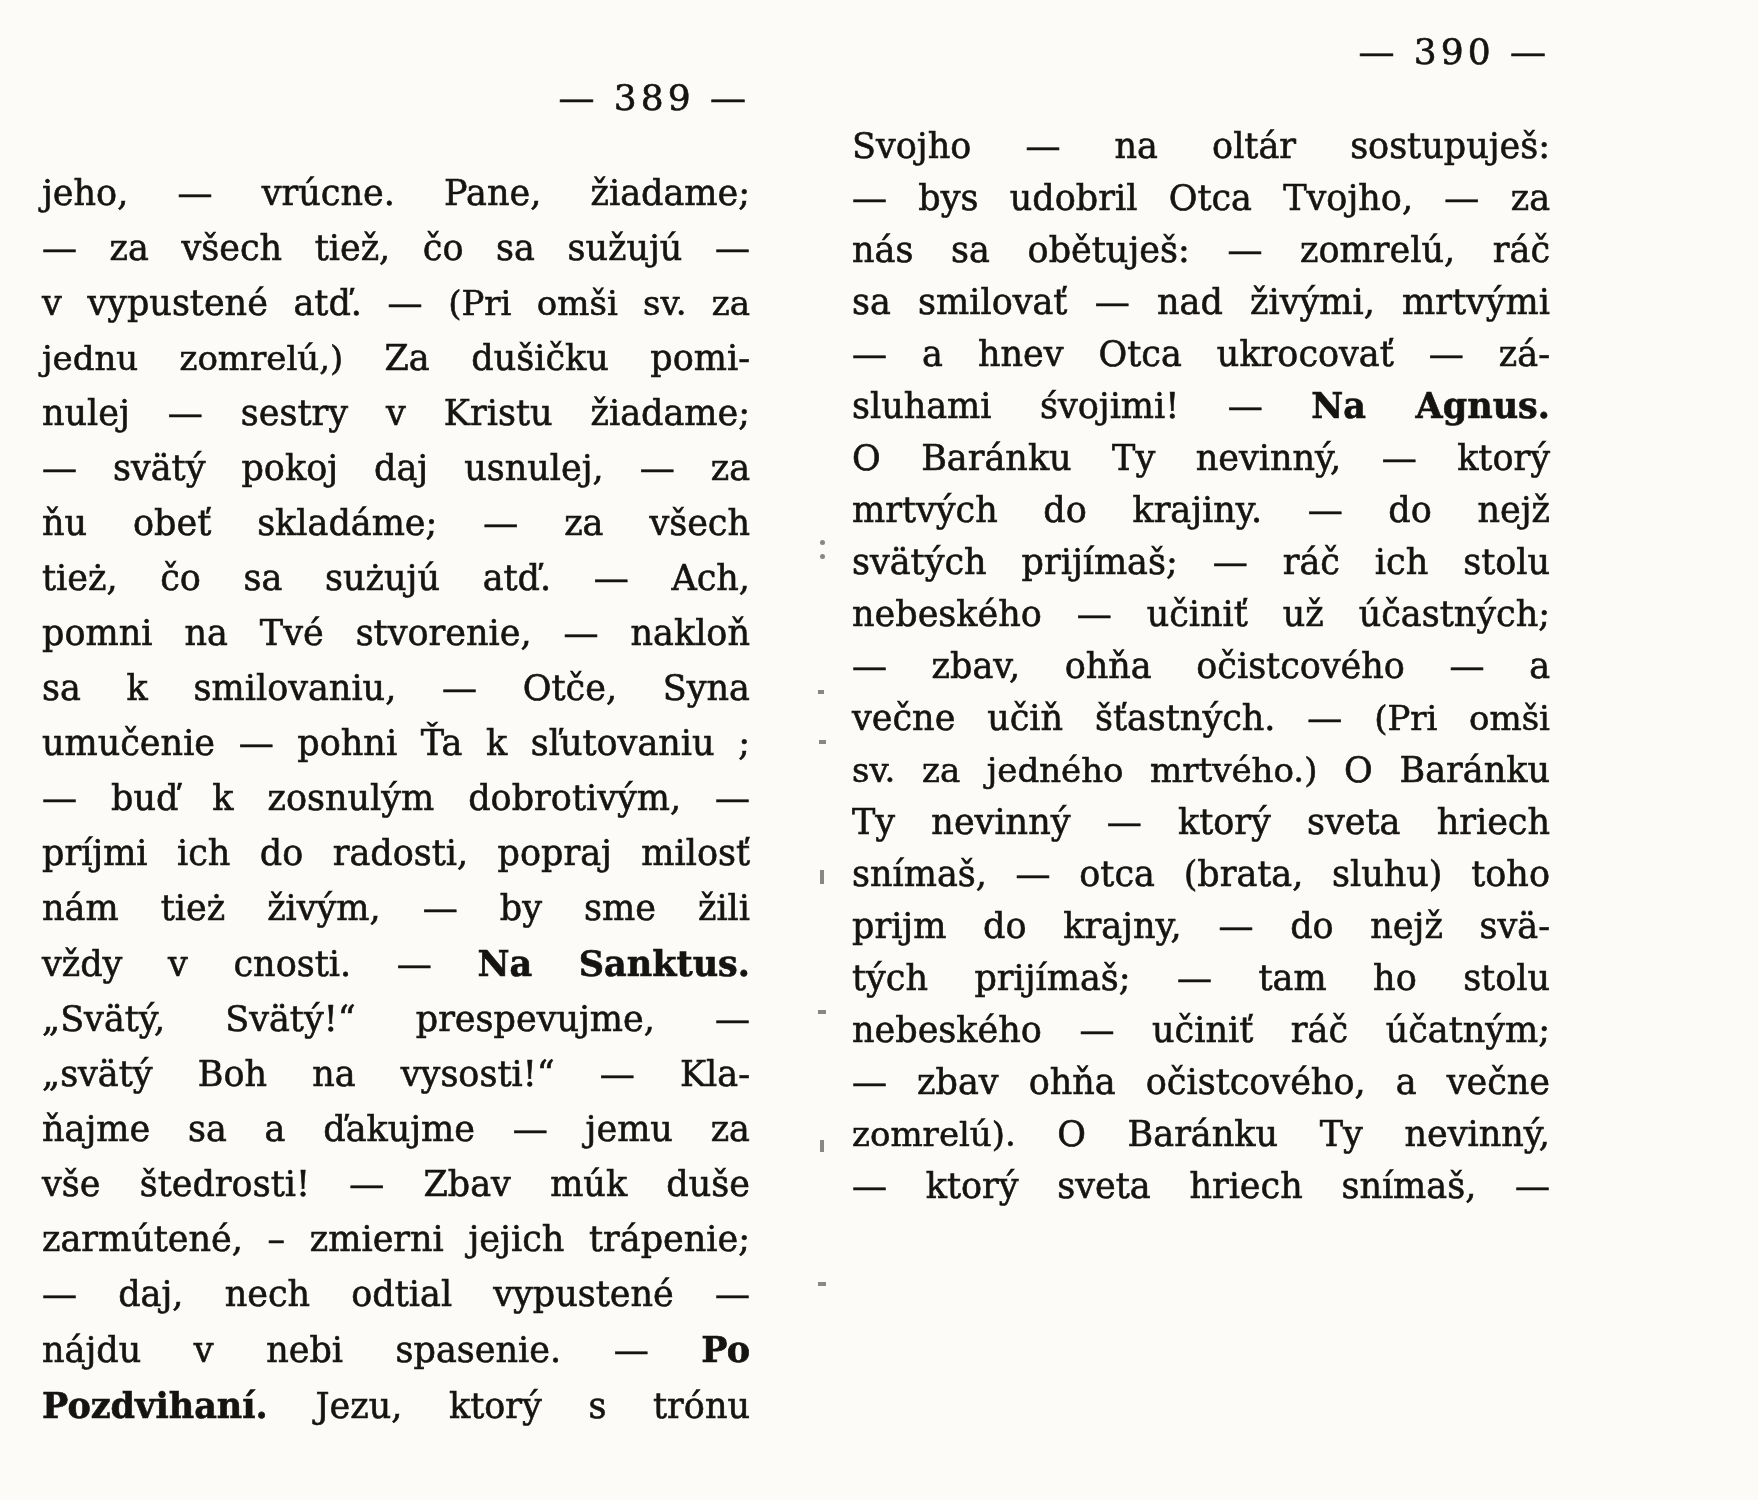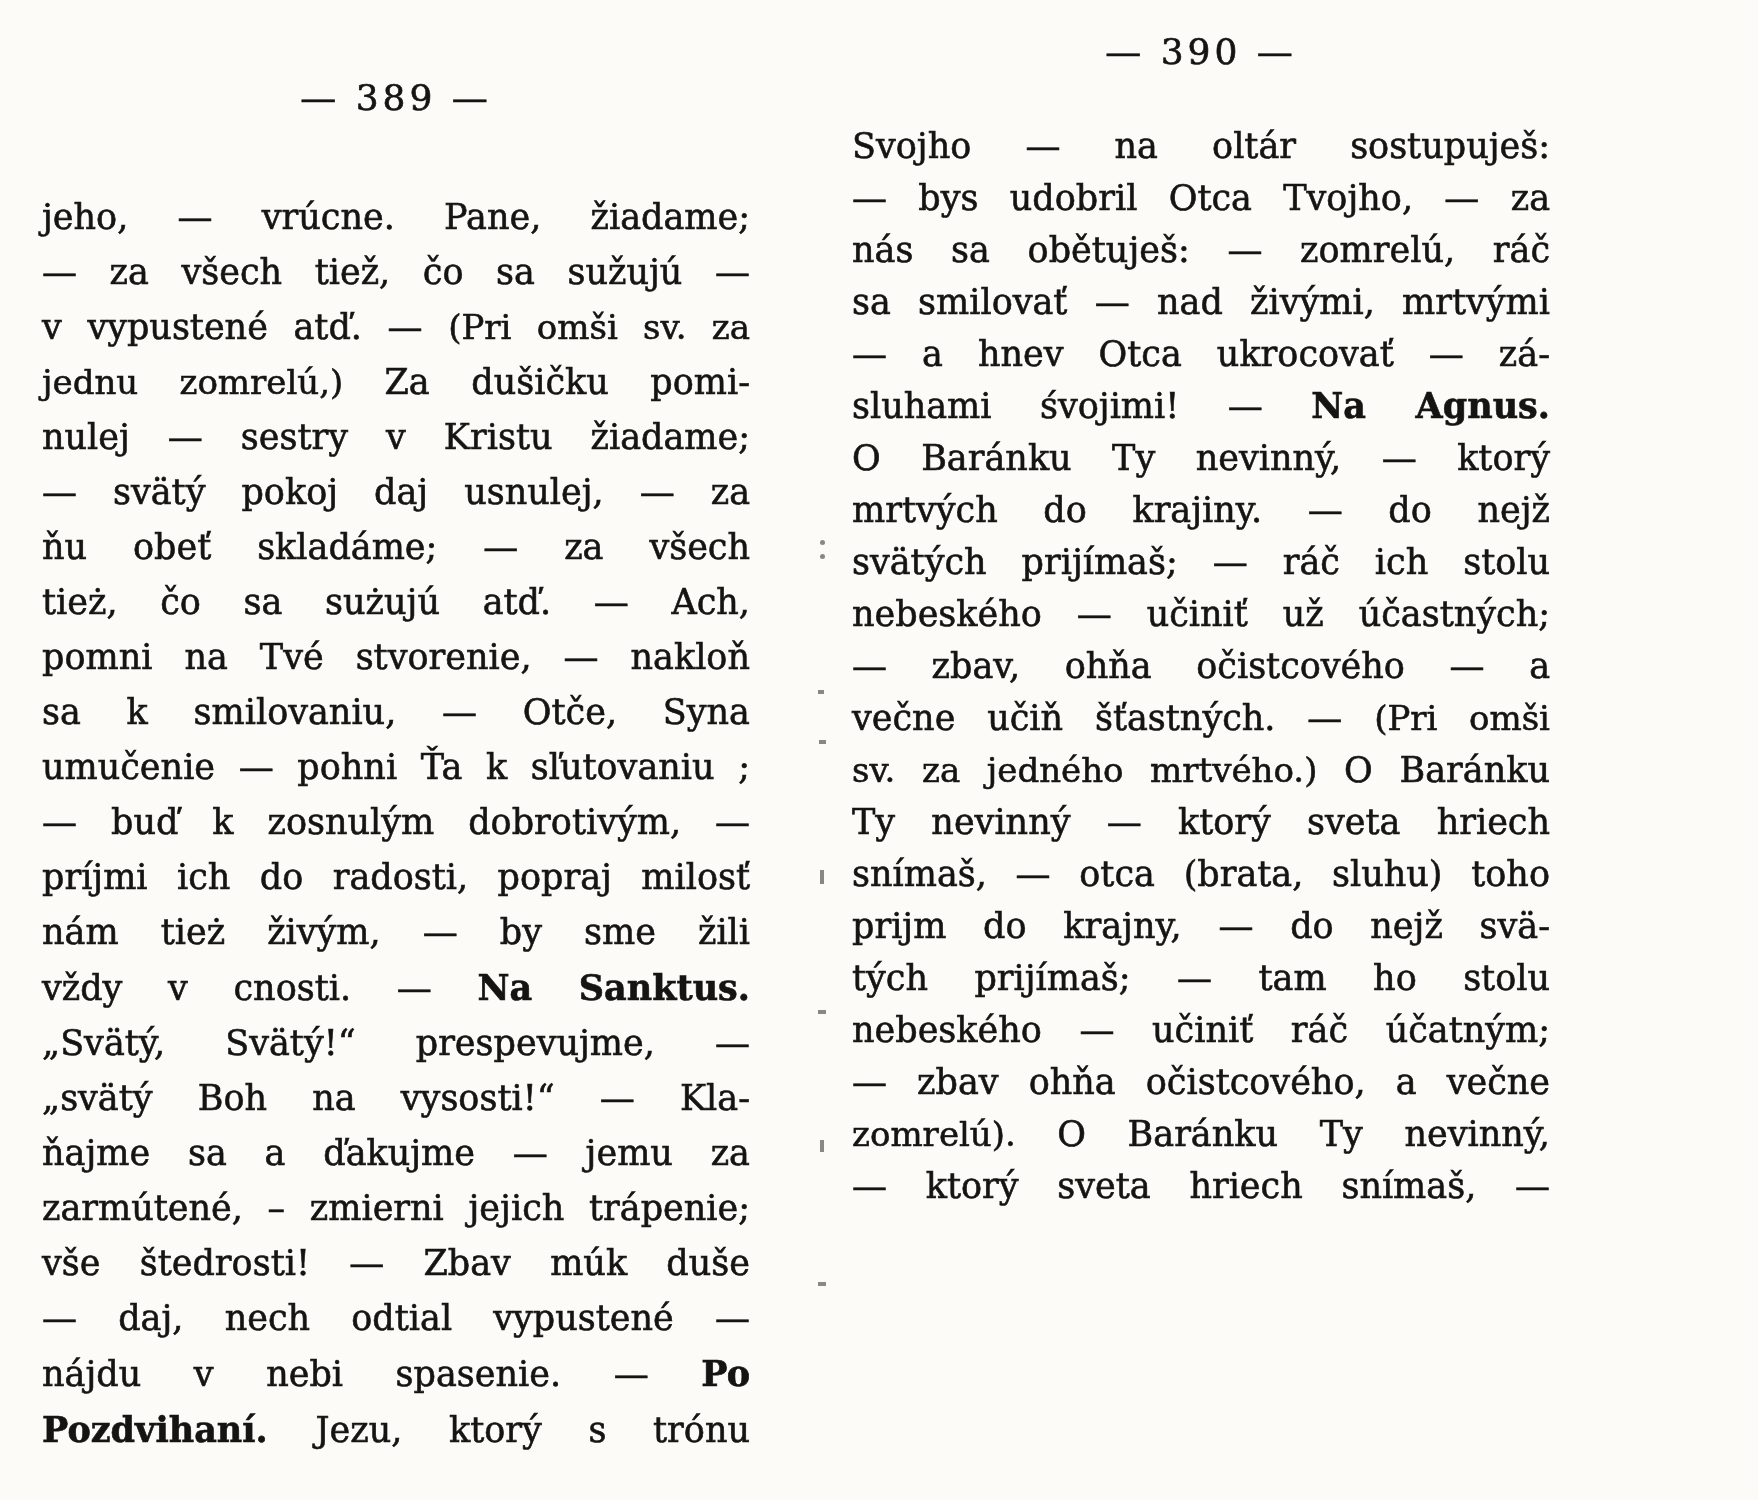--- a/index.html
+++ b/index.html
@@ -23,27 +23,27 @@
     left: 42px;
     top: 76px;
     width: 708px;
   }
   .page-right {
     left: 852px;
     top: 30px;
     width: 698px;
   }
   .page-header {
-    text-align: center;
+    text-align: right;
     font-size: 36px;
     line-height: 44px;
     letter-spacing: 4px;
     -webkit-text-stroke: 0.6px #151413;
   }
-  .page-left .page-header { margin-bottom: 70px; }
+  .page-left .page-header { margin-bottom: 46px; }
   .page-right .page-header { margin-bottom: 46px; }
   .textcol .line {
     text-align: justify;
     text-align-last: justify;
     -webkit-text-stroke: 0.6px #151413;
     font-size: 35px;
   }
   .page-left .textcol .line { line-height: 55px; }
   .page-right .textcol .line { line-height: 52px; }
   .seg-n { font-size: inherit; }
@@ -84,22 +84,22 @@
         <div class="line"><span class="seg-n">pomni na Tvé stvorenie, — nakloň</span></div>
         <div class="line"><span class="seg-n">sa k smilovaniu, — Otče, Syna</span></div>
         <div class="line"><span class="seg-n">umučenie — pohni Ťa k sľutovaniu ;</span></div>
         <div class="line"><span class="seg-n">— buď k zosnulým dobrotivým, —</span></div>
         <div class="line"><span class="seg-n">príjmi ich do radosti, popraj milosť</span></div>
         <div class="line"><span class="seg-n">nám tież živým, — by sme žili</span></div>
         <div class="line"><span class="seg-n">vždy v cnosti. — </span><span class="seg-b">Na Sanktus.</span></div>
         <div class="line"><span class="seg-n">„Svätý, Svätý!“ prespevujme, —</span></div>
         <div class="line"><span class="seg-n">„svätý Boh na vysosti!“ — Kla-</span></div>
         <div class="line"><span class="seg-n">ňajme sa a ďakujme — jemu za</span></div>
+        <div class="line"><span class="seg-n">vše štedrosti! — Zbav múk duše</span></div>
         <div class="line"><span class="seg-n">zarmútené, – zmierni jejich trápenie;</span></div>
-        <div class="line"><span class="seg-n">vše štedrosti! — Zbav múk duše</span></div>
         <div class="line"><span class="seg-n">— daj, nech odtial vypustené —</span></div>
         <div class="line"><span class="seg-n">nájdu v nebi spasenie. — </span><span class="seg-b">Po</span></div>
         <div class="line"><span class="seg-b">Pozdvihaní. </span><span class="seg-n">Jezu, ktorý s trónu</span></div>
       </div>
   </section>
 
   <section class="page page-right">
     <div class="page-header">— 390 —</div>
     <div class="textcol">
         <div class="line"><span class="seg-n">Svojho — na oltár sostupuješ:</span></div>

